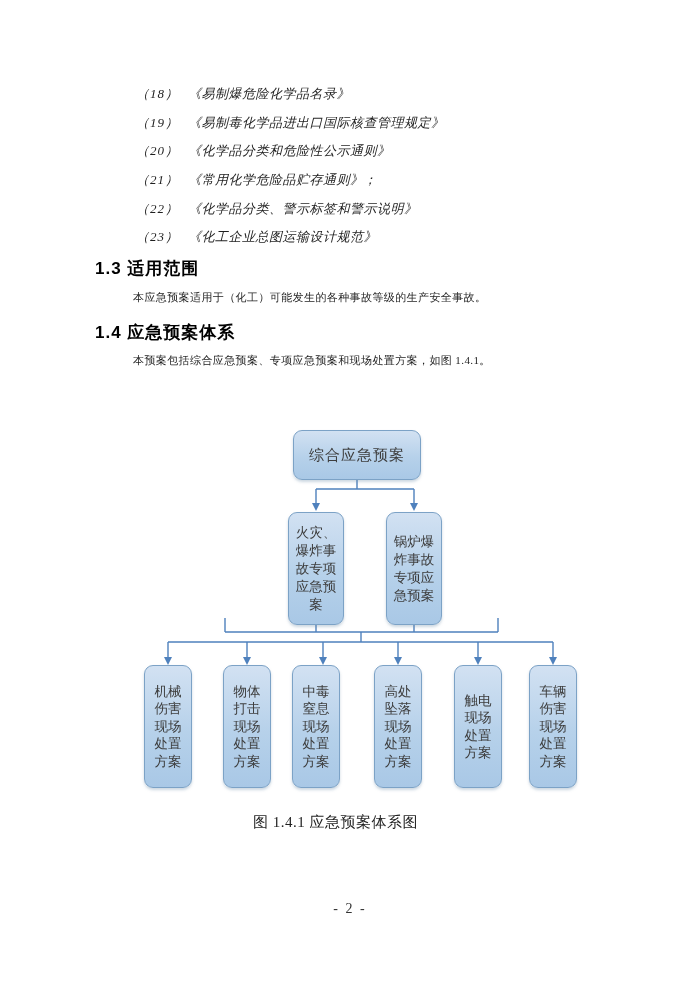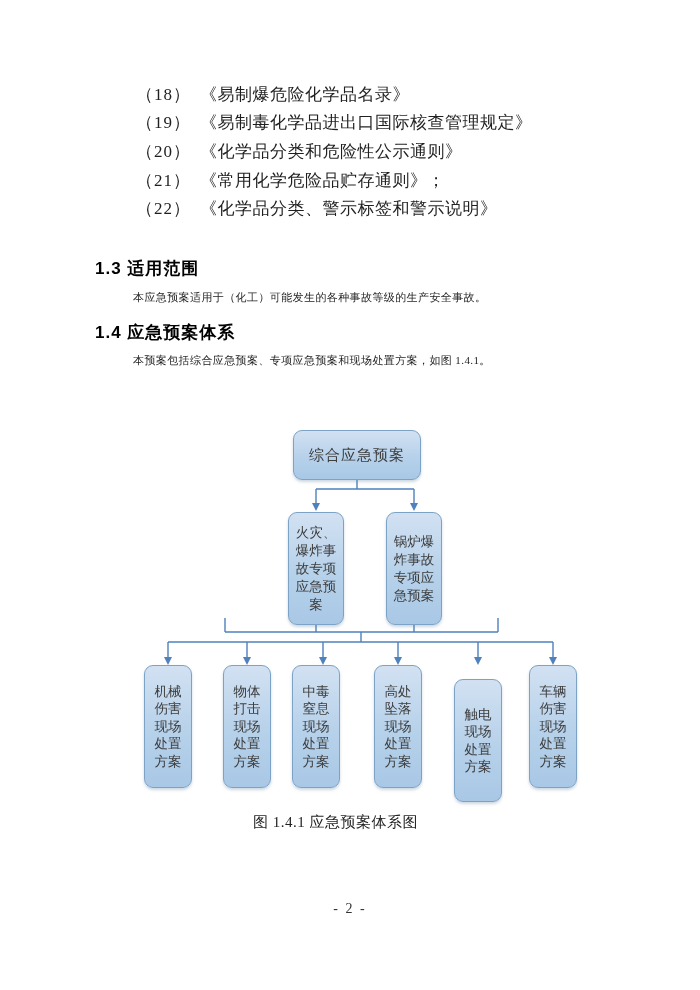--- a/index.html
+++ b/index.html
@@ -4,21 +4,21 @@
 <style>
   html,body{margin:0;padding:0;background:#fff;}
   .page{
     position:relative;width:700px;height:990px;background:#ffffff;
     font-family:"Liberation Serif","DejaVu Serif",serif;color:#222;
     overflow:hidden;
     --fill-top:#d2e1f2;--fill-mid:#b6d1ea;--fill-bot:#a9c8e6;
     --box-border:#7ca2c6;--line:#4f81bd;--box-text:#3d3d3d;
   }
   
-  .refs{position:absolute;left:136px;top:80px;font-size:17px;color:#1f1f1f;}
+  .refs{position:absolute;left:136px;top:80px;font-size:13px;color:#1f1f1f;font-style:italic;}
   .ref-item{height:28.6px;display:flex;align-items:center;white-space:nowrap;}
   .ref-num{margin-right:9px;letter-spacing:1px;}
   .ref-title{letter-spacing:0.5px;}
   
   .h2{
     position:absolute;left:95px;font-size:17px;font-weight:bold;color:#000;
     font-family:"Liberation Sans","DejaVu Sans",sans-serif;letter-spacing:1px;white-space:nowrap;
   }
   .h13{top:257px;} .h14{top:321px;}
   .para{position:absolute;left:133px;font-size:11px;color:#1f1f1f;white-space:nowrap;letter-spacing:0.4px;}
@@ -32,21 +32,21 @@
     background:linear-gradient(180deg,var(--fill-top) 0%,var(--fill-mid) 55%,var(--fill-bot) 100%);
     border:1.4px solid var(--box-border);border-radius:9px;
     box-shadow:0 2px 3px rgba(110,140,170,0.35);
     display:flex;align-items:center;justify-content:center;text-align:center;
     color:var(--box-text);
   }
   .node-root{left:293px;top:430px;width:128px;height:50px;font-size:15px;letter-spacing:1px;}
   .node-l2{top:512px;width:56px;height:113px;font-size:13.5px;line-height:18px;white-space:pre-line;}
   .node-l2a{left:288px;} .node-l2b{left:386px;}
   .node-l3{top:665px;width:48px;height:123px;font-size:13.5px;line-height:17.5px;white-space:pre-line;}
-  .n3-0{left:144px;}.n3-1{left:223px;}.n3-2{left:292px;}.n3-3{left:374px;}.n3-4{left:454px;margin-top:14px;}.n3-5{left:529px;}
+  .n3-0{left:144px;}.n3-1{left:223px;}.n3-2{left:292px;}.n3-3{left:374px;}.n3-4{left:454px;}.n3-5{left:529px;}
   .caption{position:absolute;left:0;top:813px;width:671px;text-align:center;font-size:15px;color:#1f1f1f;letter-spacing:0.5px;}
   .pagenum{position:absolute;left:0;top:901px;width:700px;text-align:center;font-size:14px;color:#333;letter-spacing:2px;}
 </style>
 </head>
 <body>
 
 <div class="page" style="--fill-top: #d2e1f2; --fill-mid: #b6d1ea; --fill-bot: #a9c8e6; --box-border: #7ca2c6; --line: #4f81bd; --box-text: #3d3d3d;">
 
   <div class="refs">
     <div class="ref-item">
@@ -61,20 +61,24 @@
       <span class="ref-num">（20）</span>
       <span class="ref-title">《化学品分类和危险性公示通则》</span>
     </div>
     <div class="ref-item">
       <span class="ref-num">（21）</span>
       <span class="ref-title">《常用化学危险品贮存通则》；</span>
     </div>
     <div class="ref-item">
       <span class="ref-num">（22）</span>
       <span class="ref-title">《化学品分类、警示标签和警示说明》</span>
+    </div>
+    <div class="ref-item">
+      <span class="ref-num">（23）</span>
+      <span class="ref-title">《化工企业总图运输设计规范》</span>
     </div>
   </div>
 
   <div class="h2 h13">1.3 适用范围</div>
   <div class="para p13">本应急预案适用于（化工）可能发生的各种事故等级的生产安全事故。</div>
 
   <div class="h2 h14">1.4 应急预案体系</div>
   <div class="para p14">本预案包括综合应急预案、专项应急预案和现场处置方案，如图 1.4.1。</div>
 
   <svg class="connectors" viewBox="0 0 700 990" xmlns="http://www.w3.org/2000/svg">

